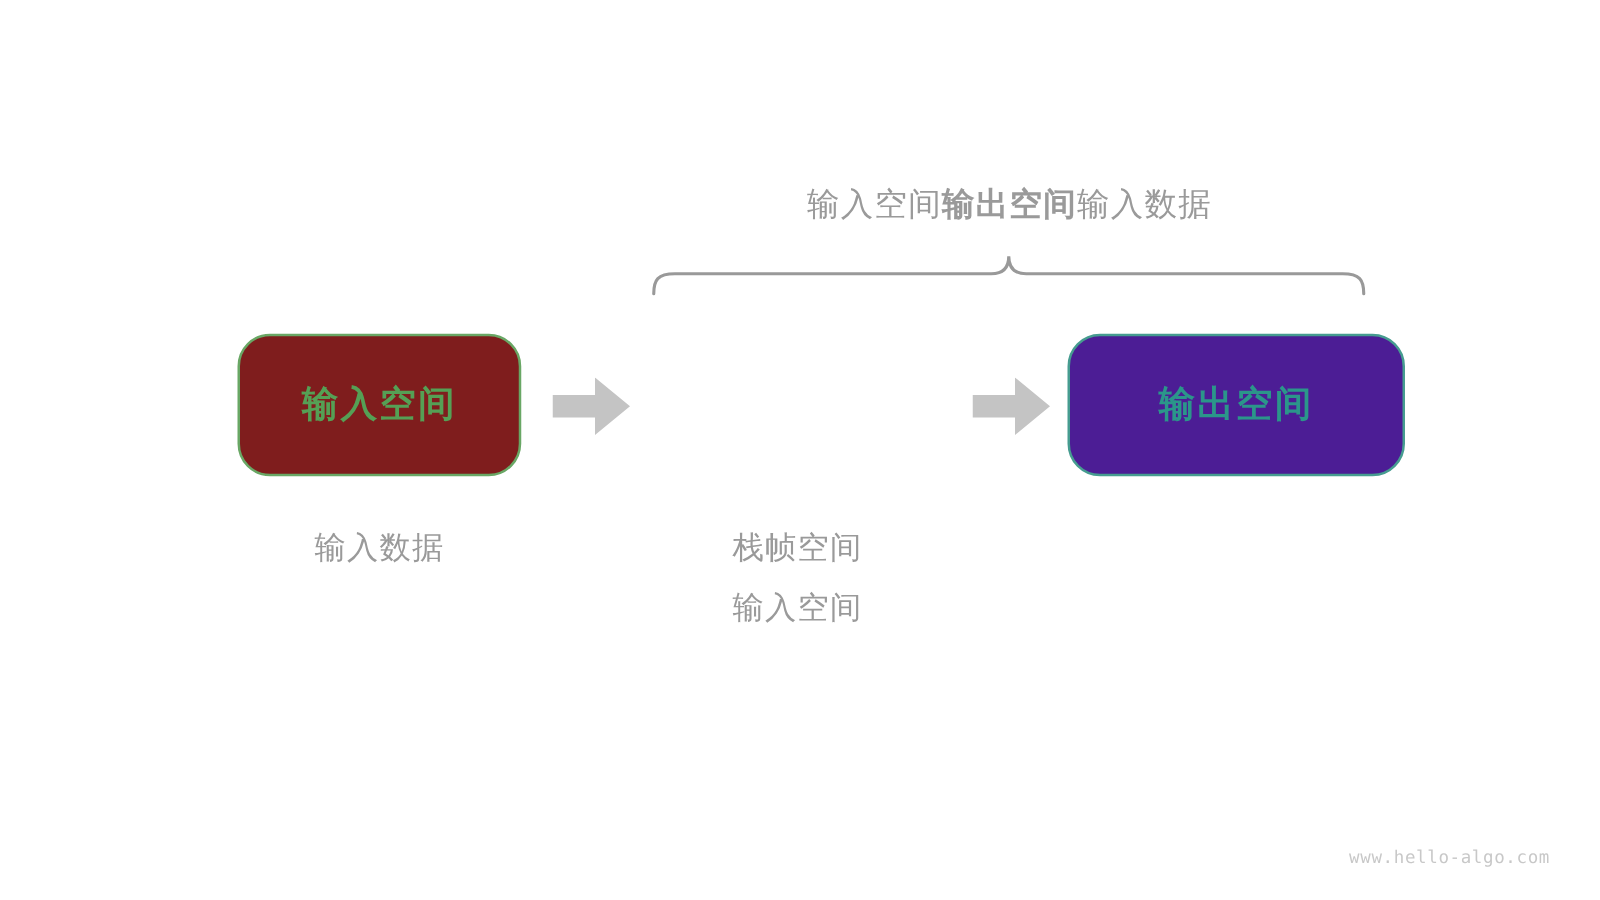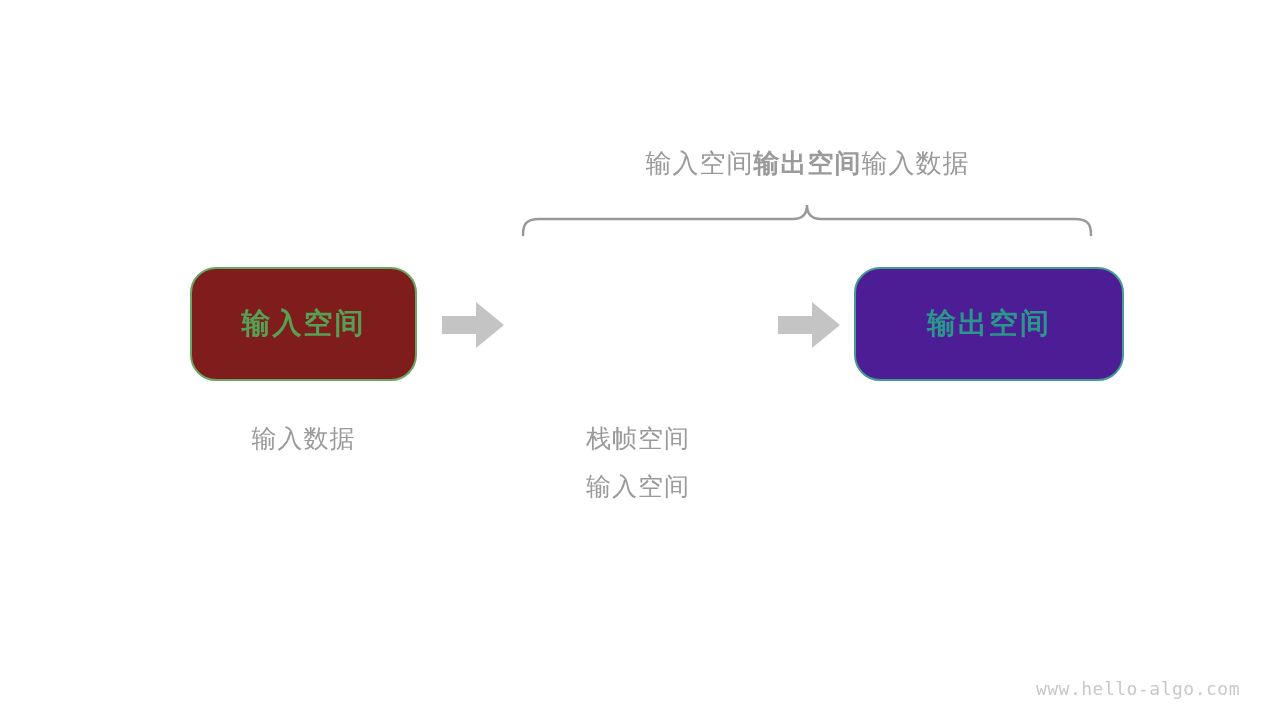--- a/index.html
+++ b/index.html
@@ -74,21 +74,21 @@
   }
   .note-input  { left: 190px; width: 227px; top: 424px; text-align: center; }
   .note-temp   { left: 586px; top: 414px; line-height: 48px; text-align: left; }
   .note-output { left: 862px; width: 230px; top: 424px; text-align: center; }
   
   .watermark {
     position: absolute;
     right: 40px;
     top: 678px;
     font-family: "DejaVu Sans Mono", monospace;
-    font-size: 18px;
+    font-size: 14px;
     color: #c8c8c8;
     letter-spacing: 0.5px;
   }
 </style>
 </head>
 <body>
 
 <div class="canvas">
 
   <div class="diagram-title">

